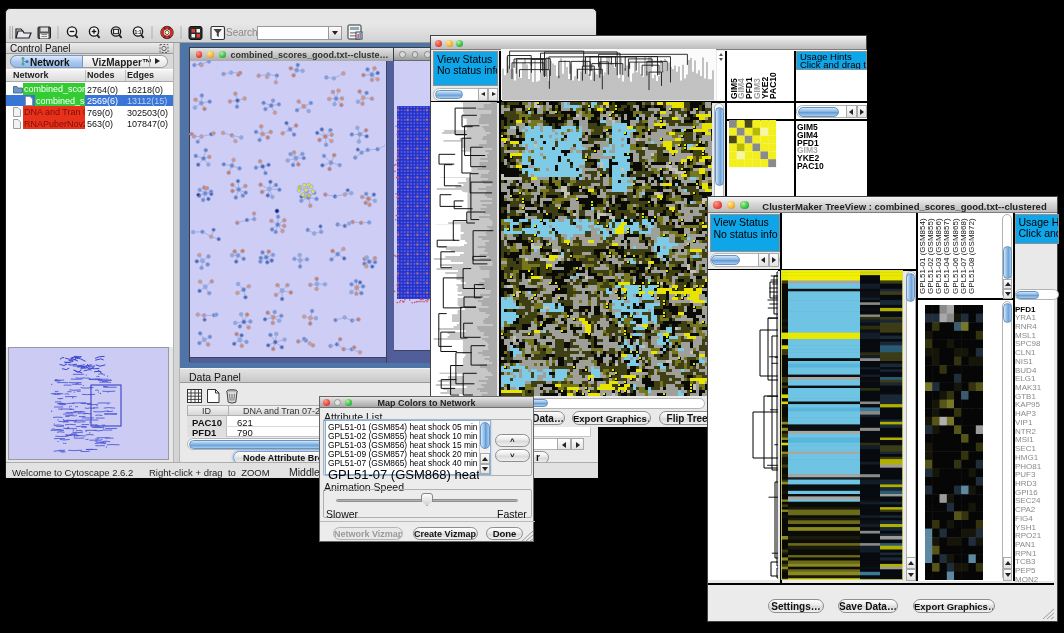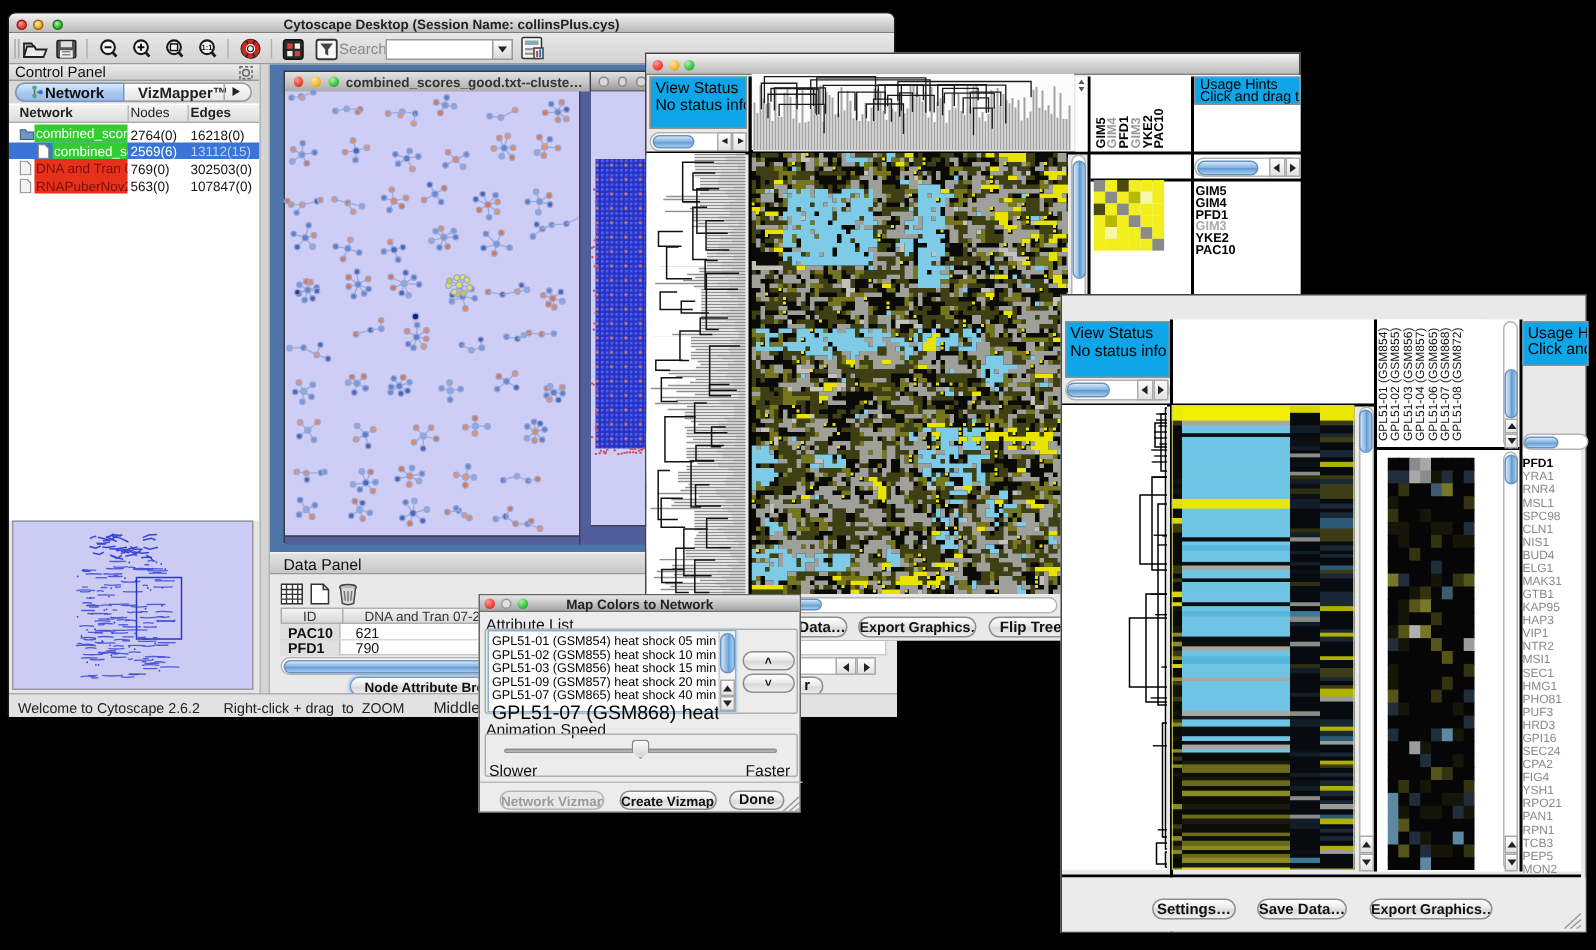--- a/index.html
+++ b/index.html
@@ -13,26 +13,20 @@
 .thumbv{position:absolute;background:linear-gradient(90deg,#d3e6f8,#7fb0e0 50%,#5c97d4 51%,#a6cdf0);border:1px solid #6a93c0;border-radius:6px}
 .box{position:absolute;background:#0ea5e9;border:1px solid #909090;color:#000;overflow:hidden}
 .boxt{font-size:10.5px;line-height:11.5px;padding:2px 0 0 3px;white-space:nowrap}
 .sq{position:absolute;background:linear-gradient(#fdfdfd,#e2e2e2);border:1px solid #aaa}
 .tri{position:absolute;width:0;height:0}
 .blk{position:absolute;background:#000}
 .wht{position:absolute;background:#fff}
 text{font-family:"Liberation Sans",sans-serif}
 </style></head><body>
 <div class="abs" style="left:5px;top:8px;width:592px;height:469px;background:#e6e6e6;border:1px solid #1a1a1a;border-radius:5px 5px 0 0">
-    <div class="abs tbar" style="left:0;top:0;width:100%;height:13px;border-radius:5px 5px 0 0">
-      <div class="ttext" style="top:2px;font-size:9px">Cytoscape Desktop (Session Name: collinsPlus.cys)</div>
-      <div class="light" style="left:4.5px;top:3.5px;width:7px;height:7px;background:radial-gradient(circle at 35% 30%,#ff9990,#e8443a 60%,#b02018);border:0.5px solid #912"></div>
-      <div class="light" style="left:16px;top:3.5px;width:7px;height:7px;background:radial-gradient(circle at 35% 30%,#ffe9a0,#f5b32e 60%,#c07d10);border:0.5px solid #960"></div>
-      <div class="light" style="left:29px;top:3.5px;width:7px;height:7px;background:radial-gradient(circle at 35% 30%,#b5f0a0,#35c143 60%,#1a8a28);border:0.5px solid #171"></div>
-    </div>
     <div class="abs" style="left:0;top:13px;width:100%;height:21px;background:linear-gradient(#e9e9e9,#d2d2d2);border-bottom:1px solid #9a9a9a">
       <svg width="592" height="21" style="position:absolute;left:0;top:0">
         <line x1="4" y1="4" x2="4" y2="17" stroke="#aaa"></line>
         <line x1="6.5" y1="4" x2="6.5" y2="17" stroke="#aaa"></line>
         <path d="M10 16 L12 9 L17 9 L18 11 L25 11 L23 16 Z" fill="#e9e9ef" stroke="#222" stroke-width="1.2"></path>
         <path d="M10 16 L10 7 L15 7 L16.5 9" fill="none" stroke="#222" stroke-width="1.2"></path>
         <rect x="32" y="5" width="12.5" height="11.5" rx="1" fill="#555" stroke="#222"></rect>
         <rect x="34.5" y="5.5" width="7.5" height="4" fill="#ddd"></rect>
         <rect x="34" y="11.5" width="8.5" height="5" fill="#eee"></rect>
         <line x1="35.5" y1="12.5" x2="41" y2="12.5" stroke="#888"></line>
@@ -96,21 +90,21 @@
       <circle cx="7" cy="5.5" r="1.5" fill="#37c"></circle>
       <path d="M3 4 v2.5 M4.5 5.5 h1" stroke="#666" fill="none"></path>
     </svg>
     <div class="abs" style="left:24px;top:48px;font-size:10px;font-weight:bold;color:#111">Network</div>
     <div class="abs" style="left:86px;top:48px;font-size:10px;font-weight:bold;color:#222">VizMapper™</div>
     <div class="abs" style="left:143px;top:46px;width:19px;height:13px;border-left:1px solid #aaa"></div>
     <div class="tri" style="left:149px;top:49px;border-top:3.5px solid transparent;border-bottom:3.5px solid transparent;border-left:5px solid #222"></div>
     <div class="wht" style="left:0;top:60px;width:167px;height:278px"></div>
     <div class="abs" style="left:0;top:61px;width:167px;height:12px;background:linear-gradient(#f4f4f4,#dcdcdc);border-bottom:1px solid #aaa">
       <div class="abs" style="left:7px;top:0;font-size:9px;font-weight:bold;color:#222">Network</div>
-      <div class="abs" style="left:81px;top:0;font-size:9px;font-weight:normal;color:#222">Nodes</div>
+      <div class="abs" style="left:81px;top:0;font-size:9px;font-weight:bold;color:#222">Nodes</div>
       <div class="abs" style="left:121px;top:0;font-size:9px;font-weight:bold;color:#222">Edges</div>
       <div class="abs" style="left:79px;top:0;width:1px;height:11px;background:#bbb"></div>
       <div class="abs" style="left:119px;top:0;width:1px;height:11px;background:#bbb"></div>
     </div>
     <div class="abs" style="left:17px;top:74px;width:62px;height:11.6px;background:#33cc33"></div>
     <svg width="10" height="9" style="position:absolute;left:7px;top:76px">
       <path d="M0.5 8 V1.5 h3.5 l1 1.5 h4.5 V8 z" fill="#6b96c8" stroke="#3a5a80" stroke-width="0.8"></path>
     </svg>
     <div class="abs" style="left:18px;top:75px;font-size:9px;color:#fff;white-space:nowrap;overflow:hidden;width:61px">combined_scores_</div>
     <div class="abs" style="left:81px;top:75.5px;font-size:9px;color:#111">2764(0)</div>
@@ -1673,20 +1667,26 @@
       <rect x="0" y="39.2" width="7.9" height="7.9" fill="#f2ef1d"></rect>
       <rect x="7.8" y="39.2" width="7.9" height="7.9" fill="#f2ef1d"></rect>
       <rect x="15.7" y="39.2" width="7.9" height="7.9" fill="#f2ef1d"></rect>
       <rect x="23.5" y="39.2" width="7.9" height="7.9" fill="#f2ef1d"></rect>
       <rect x="31.4" y="39.2" width="7.9" height="7.9" fill="#f2ef1d"></rect>
       <rect x="39.2" y="39.2" width="7.9" height="7.9" fill="#8a8a8a"></rect>
     </svg>
   </div>
 <div class="abs" style="left:0;top:0;z-index:6">
     <div class="abs" style="left:707px;top:196px;width:351px;height:426px;background:#e9e9e9;border:1px solid #444">
+      <div class="abs tbar" style="left:0;top:0;width:100%;height:15.5px">
+        <div class="ttext" style="top:3.5px;left:46px;width:calc(100% - 48px);font-size:9.5px">ClusterMaker TreeView : combined_scores_good.txt--clustered</div>
+        <div class="light" style="left:5px;top:3.5px;width:8.5px;height:8.5px;background:radial-gradient(circle at 35% 30%,#ff9990,#e8443a 60%,#b02018)"></div>
+        <div class="light" style="left:18.5px;top:3.5px;width:8.5px;height:8.5px;background:radial-gradient(circle at 35% 30%,#ffe9a0,#f5b32e 60%,#c07d10)"></div>
+        <div class="light" style="left:32px;top:3.5px;width:8.5px;height:8.5px;background:radial-gradient(circle at 35% 30%,#b5f0a0,#35c143 60%,#1a8a28)"></div>
+      </div>
       <div class="wht" style="left:73px;top:16px;width:208px;height:56px"></div>
       <div class="wht" style="left:209px;top:16px;width:97px;height:86px"></div>
       <div class="wht" style="left:209px;top:102px;width:97px;height:282px"></div>
       <div class="wht" style="left:306px;top:102px;width:40px;height:282px"></div>
       <div class="box" style="left:1.5px;top:17px;width:70px;height:38px">
         <div class="boxt">View Status<br>No status info t</div>
       </div>
       <div class="track" style="left:1.5px;top:56px;width:70px;height:14px"></div>
       <div class="thumbb" style="left:3px;top:58px;width:29px;height:10px"></div>
       <div class="sq" style="left:50px;top:56px;width:10.5px;height:14px"></div>

